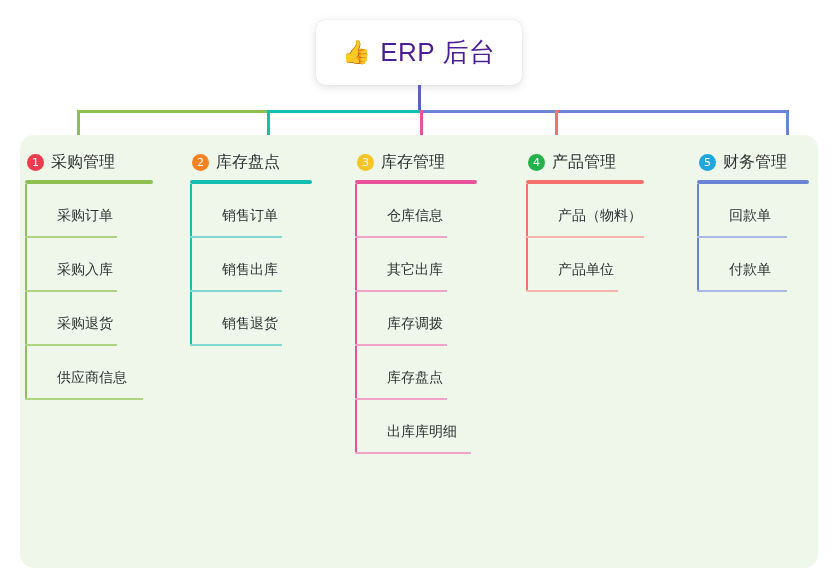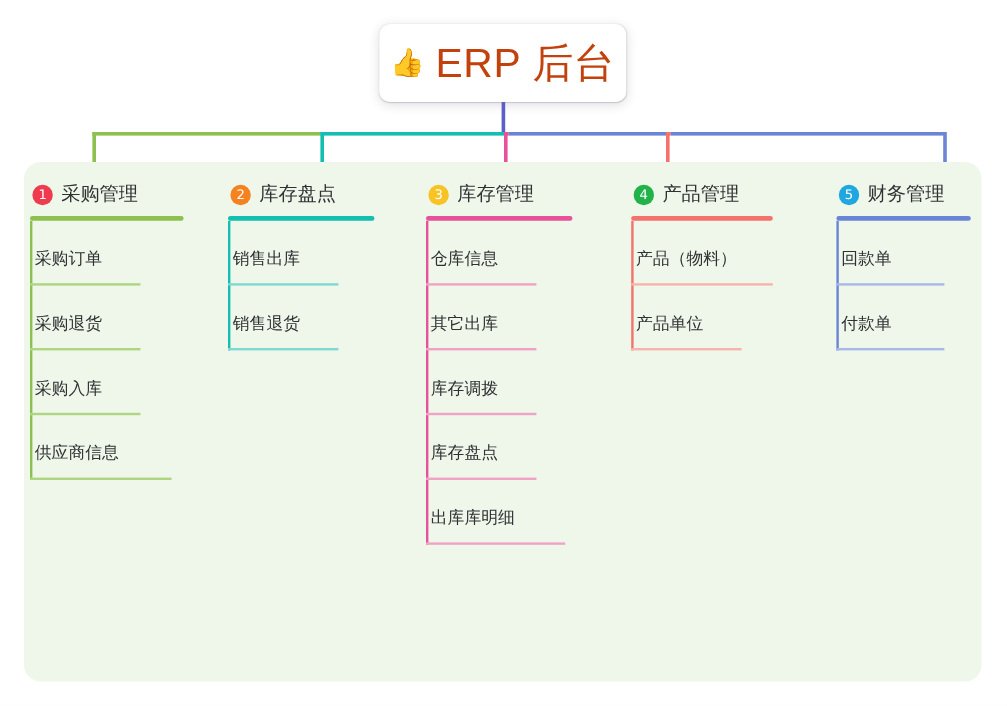--- a/index.html
+++ b/index.html
@@ -38,22 +38,22 @@
     display: flex;
     align-items: center;
     gap: 9px;
   }
   #root-emoji {
     font-size: 23px;
     line-height: 1;
     display: inline-block;
   }
   #root-title {
-    font-size: 34px;
-    color: #c2410c;
+    font-size: 26px;
+    color: #4c1d95;
     letter-spacing: 0.5px;
     white-space: nowrap;
   }
 
   
   .vline {
     position: absolute;
     width: 3px;
   }
   .hseg {
@@ -116,21 +116,21 @@
   }
   .leaf-stem {
     position: absolute;
     left: 0;
     top: 0;
     bottom: 0;
     width: 2px;
   }
   .leaf-label {
     position: absolute;
-    left: 4px;
+    left: 32px;
     bottom: 13px;
     font-size: 14px;
     color: #303133;
     white-space: nowrap;
   }
   .leaf-rule {
     position: absolute;
     left: 0;
     bottom: 0;
     height: 2px;
@@ -171,42 +171,47 @@
         </div>
         <div class="col-rule" style="background: rgb(140, 193, 82); width: 128px;"></div>
         <div class="leaves">
           <div class="leaf">
             <div class="leaf-stem" style="background: rgb(140, 193, 82);"></div>
             <div class="leaf-label">采购订单</div>
             <div class="leaf-rule" style="background: rgb(174, 213, 129); width: 92px;"></div>
           </div>
           <div class="leaf">
             <div class="leaf-stem" style="background: rgb(140, 193, 82);"></div>
+            <div class="leaf-label">采购入库</div>
+            <div class="leaf-rule" style="background: rgb(174, 213, 129); width: 92px;"></div>
+          </div>
+          <div class="leaf">
+            <div class="leaf-stem" style="background: rgb(140, 193, 82);"></div>
             <div class="leaf-label">采购退货</div>
             <div class="leaf-rule" style="background: rgb(174, 213, 129); width: 92px;"></div>
           </div>
           <div class="leaf">
             <div class="leaf-stem" style="background: rgb(140, 193, 82);"></div>
-            <div class="leaf-label">采购入库</div>
-            <div class="leaf-rule" style="background: rgb(174, 213, 129); width: 92px;"></div>
-          </div>
-          <div class="leaf">
-            <div class="leaf-stem" style="background: rgb(140, 193, 82);"></div>
             <div class="leaf-label">供应商信息</div>
             <div class="leaf-rule" style="background: rgb(174, 213, 129); width: 118px;"></div>
           </div>
         </div>
       </div>
       <div class="column" style="left: 170px; top: 14px; width: 122px;">
         <div class="col-head">
           <span class="badge" style="background: rgb(245, 130, 32);">2</span>
           <span class="col-title">库存盘点</span>
         </div>
         <div class="col-rule" style="background: rgb(19, 191, 176); width: 122px;"></div>
         <div class="leaves">
+          <div class="leaf">
+            <div class="leaf-stem" style="background: rgb(19, 191, 176);"></div>
+            <div class="leaf-label">销售订单</div>
+            <div class="leaf-rule" style="background: rgb(127, 216, 210); width: 92px;"></div>
+          </div>
           <div class="leaf">
             <div class="leaf-stem" style="background: rgb(19, 191, 176);"></div>
             <div class="leaf-label">销售出库</div>
             <div class="leaf-rule" style="background: rgb(127, 216, 210); width: 92px;"></div>
           </div>
           <div class="leaf">
             <div class="leaf-stem" style="background: rgb(19, 191, 176);"></div>
             <div class="leaf-label">销售退货</div>
             <div class="leaf-rule" style="background: rgb(127, 216, 210); width: 92px;"></div>
           </div>

